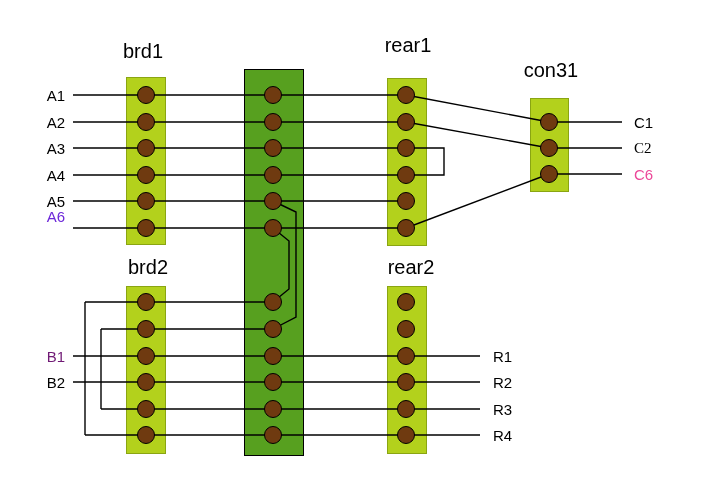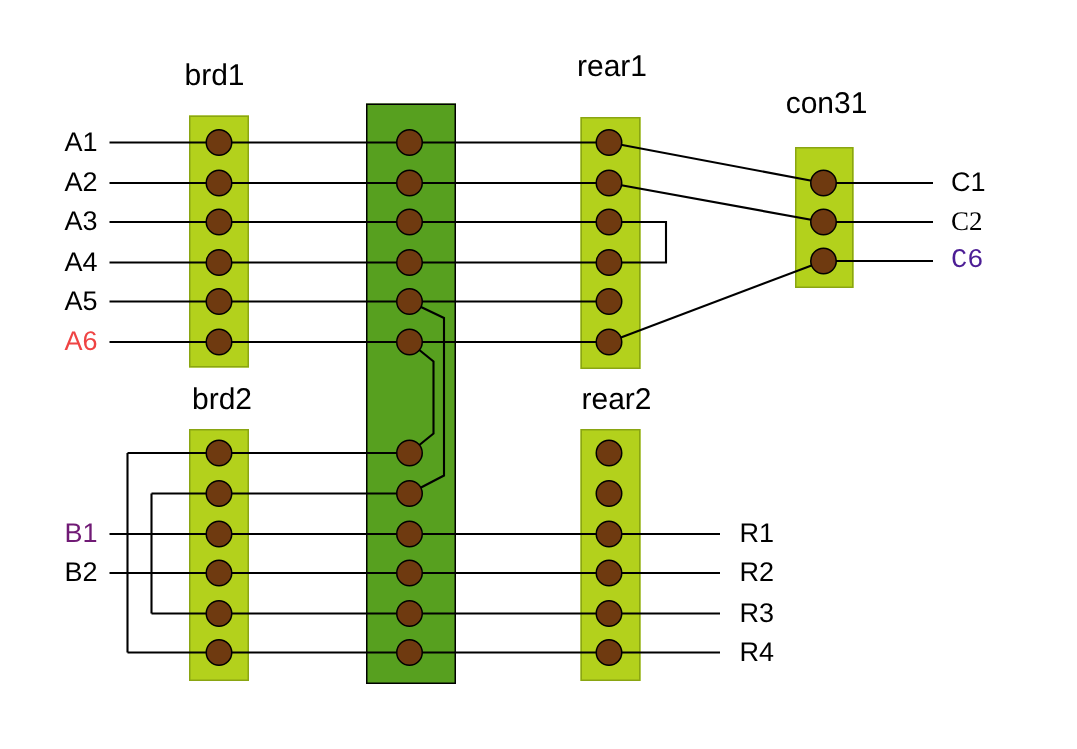--- a/index.html
+++ b/index.html
@@ -37,21 +37,21 @@
   .connector-title {
     position: absolute;
     transform: translate(-50%, -50%);
     font-size: 20px;
     color: #000000;
     white-space: nowrap;
     z-index: 3;
   }
   .port-label {
     position: absolute;
-    font-size: 18px;
+    font-size: 15px;
     color: #000000;
     white-space: nowrap;
     z-index: 3;
   }
   .port-label.right { transform: translate(-100%, -50%); }
   .port-label.left  { transform: translate(0, -50%); }
 </style>
 </head>
 <body>
 
@@ -129,23 +129,23 @@
     <div class="pin" style="left: 397px; top: 320px; background: rgb(111, 58, 16); border: 1.5px solid rgb(0, 0, 0);"></div>
     <div class="pin" style="left: 397px; top: 347px; background: rgb(111, 58, 16); border: 1.5px solid rgb(0, 0, 0);"></div>
     <div class="pin" style="left: 397px; top: 373px; background: rgb(111, 58, 16); border: 1.5px solid rgb(0, 0, 0);"></div>
     <div class="pin" style="left: 397px; top: 400px; background: rgb(111, 58, 16); border: 1.5px solid rgb(0, 0, 0);"></div>
     <div class="pin" style="left: 397px; top: 426px; background: rgb(111, 58, 16); border: 1.5px solid rgb(0, 0, 0);"></div>
     <div class="port-label right" style="left: 65px; top: 95px; color: rgb(0, 0, 0);">A1</div>
     <div class="port-label right" style="left: 65px; top: 122px; color: rgb(0, 0, 0);">A2</div>
     <div class="port-label right" style="left: 65px; top: 148px; color: rgb(0, 0, 0);">A3</div>
     <div class="port-label right" style="left: 65px; top: 175px; color: rgb(0, 0, 0);">A4</div>
     <div class="port-label right" style="left: 65px; top: 201px; color: rgb(0, 0, 0);">A5</div>
-    <div class="port-label right" style="left: 65px; top: 228px; color: #ef4444;">A6</div>
+    <div class="port-label right" style="left: 65px; top: 216px; color: #6d28d9;">A6</div>
     <div class="port-label right" style="left: 65px; top: 356px; color: #701a75;">B1</div>
     <div class="port-label right" style="left: 65px; top: 382px; color: rgb(0, 0, 0);">B2</div>
     <div class="port-label left" style="left: 634px; top: 122px; color: rgb(0, 0, 0);">C1</div>
     <div class="port-label left" style="left: 634px; top: 148px; color: rgb(0, 0, 0); font-family: Liberation Serif, serif;">C2</div>
-    <div class="port-label left" style="left: 634px; top: 174px; color: #4c1d95; font-family: Liberation Mono, monospace;">C6</div>
+    <div class="port-label left" style="left: 634px; top: 174px; color: #ec4899;">C6</div>
     <div class="port-label left" style="left: 493px; top: 356px; color: rgb(0, 0, 0);">R1</div>
     <div class="port-label left" style="left: 493px; top: 382px; color: rgb(0, 0, 0);">R2</div>
     <div class="port-label left" style="left: 493px; top: 409px; color: rgb(0, 0, 0);">R3</div>
     <div class="port-label left" style="left: 493px; top: 435px; color: rgb(0, 0, 0);">R4</div>
   </div>
 
 </body></html>

